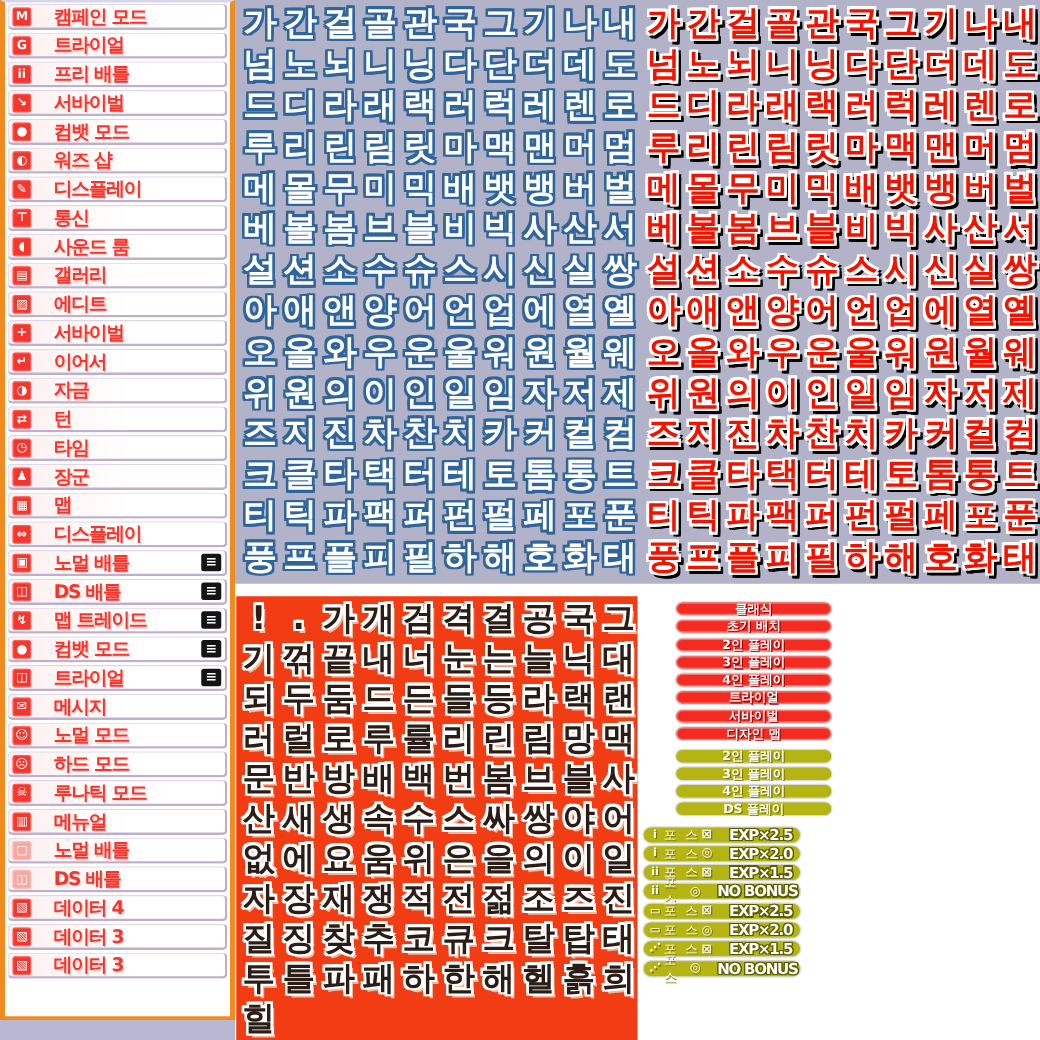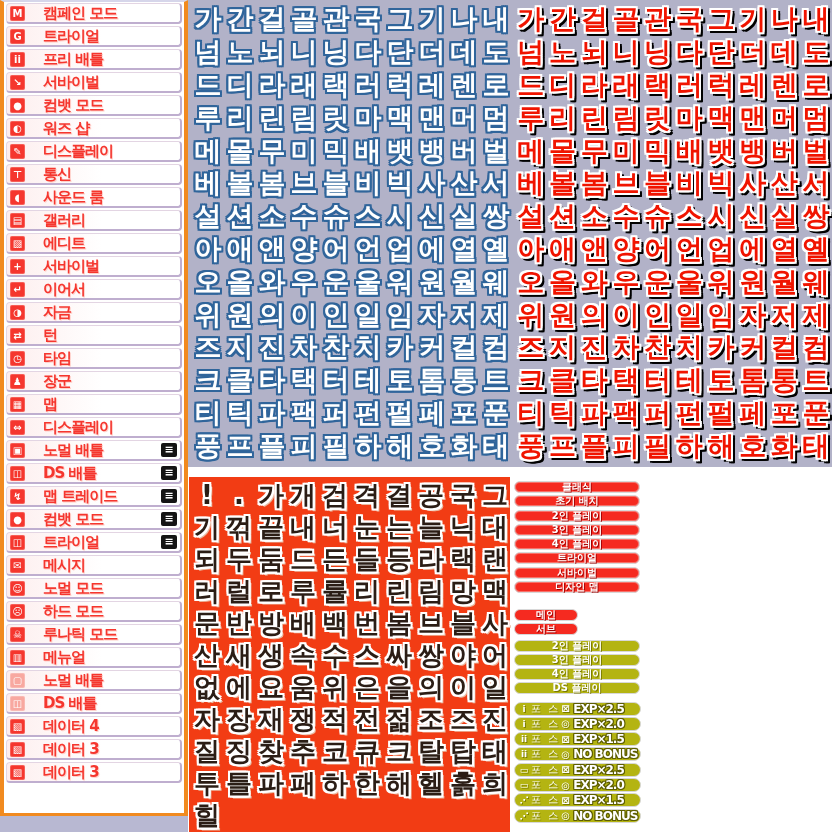--- a/index.html
+++ b/index.html
@@ -48,39 +48,39 @@
   .grid.dark{left:191px;top:479px;}
   .grid.dark .grow{height:32px;}
   .grid.dark .gcell{width:32px;font-size:26px;color:var(--dark_glyph);
     text-shadow:2px 0 #fff,-2px 0 #fff,0 2px #fff,0 -2px #fff,2px 2px #fff,-2px -2px #fff,
       2px -2px #fff,-2px 2px #fff,3px 3px #e9b9a0;}
 
   
   .btncol{position:absolute;left:514px;top:481px;width:200px;display:flex;flex-direction:column;}
   .pill{height:12px;border-radius:6px;display:flex;align-items:center;justify-content:center;
     font-weight:bold;font-size:10px;color:#ffffff;box-sizing:border-box;border:1px solid #d8d8d8;
-    letter-spacing:0;}
+    letter-spacing:0;margin-left:26px;}
   .rbtn{width:126px;background:var(--button_red);margin-bottom:2.3px;
     box-shadow:inset 0 0 0 1px #ffffff55;}
   .rbtn span{text-shadow:1px 1px 0 #a00000;}
   .smallbtn{width:64px;background:var(--button_red);margin-bottom:1.5px;}
   .smallbtn span{text-shadow:1px 1px 0 #a00000;}
   .gbtn{width:126px;background:var(--button_olive);margin-bottom:1.8px;}
   .gbtn span{text-shadow:1px 1px 0 #7a7a00;}
   .mt14{margin-top:14px;} .mt5{margin-top:4px;} .mt6{margin-top:6px;}
   .exprow{width:127px;height:14px;border-radius:7px;background:var(--button_olive);
     border:1px solid #d8d8d8;display:flex;align-items:center;box-sizing:border-box;
     margin-bottom:1.3px;padding:0 2px;}
   .eicon{color:#ffffff;font-weight:bold;font-size:9px;width:14px;text-align:center;flex:0 0 14px;
     text-shadow:1px 1px 0 #7a7a00;}
   .eforce{color:#ffffff;font-weight:normal;font-size:10px;letter-spacing:2px;
     text-shadow:1px 1px 0 #7a7a00;}
   .etoggle{color:#ffffff;font-weight:bold;font-size:10px;margin-left:1px;flex:0 0 11px;
     text-shadow:1px 1px 0 #7a7a00;}
-  .evalue{color:#ffffff;font-weight:bold;font-size:12px;letter-spacing:-1px;margin-left:1px;
+  .evalue{color:#ffffff;font-weight:bold;font-size:12px;letter-spacing:-1px;margin-left:11px;
     white-space:nowrap;
     text-shadow:1px 0 var(--olive_dark),-1px 0 var(--olive_dark),0 1px var(--olive_dark),
       0 -1px var(--olive_dark),1px 1px var(--olive_dark),-1px -1px var(--olive_dark),
       1px -1px var(--olive_dark),-1px 1px var(--olive_dark);}
 </style>
 </head>
 <body>
 
 <div class="stage">
 
@@ -752,29 +752,20 @@
           <span>트라이얼</span>
         </div>
         <div class="pill rbtn">
           <span>서바이벌</span>
         </div>
         <div class="pill rbtn">
           <span>디자인 맵</span>
         </div>
       </div>
 
-    <div class="mt14">
-
-    <div class="pill smallbtn">
-          <span>메인</span>
-        </div>
-        <div class="pill smallbtn">
-          <span>서브</span>
-        </div>
-      </div>
 
     <div class="mt5">
 
     <div class="pill gbtn">
           <span>2인 플레이</span>
         </div>
         <div class="pill gbtn">
           <span>3인 플레이</span>
         </div>
         <div class="pill gbtn">

